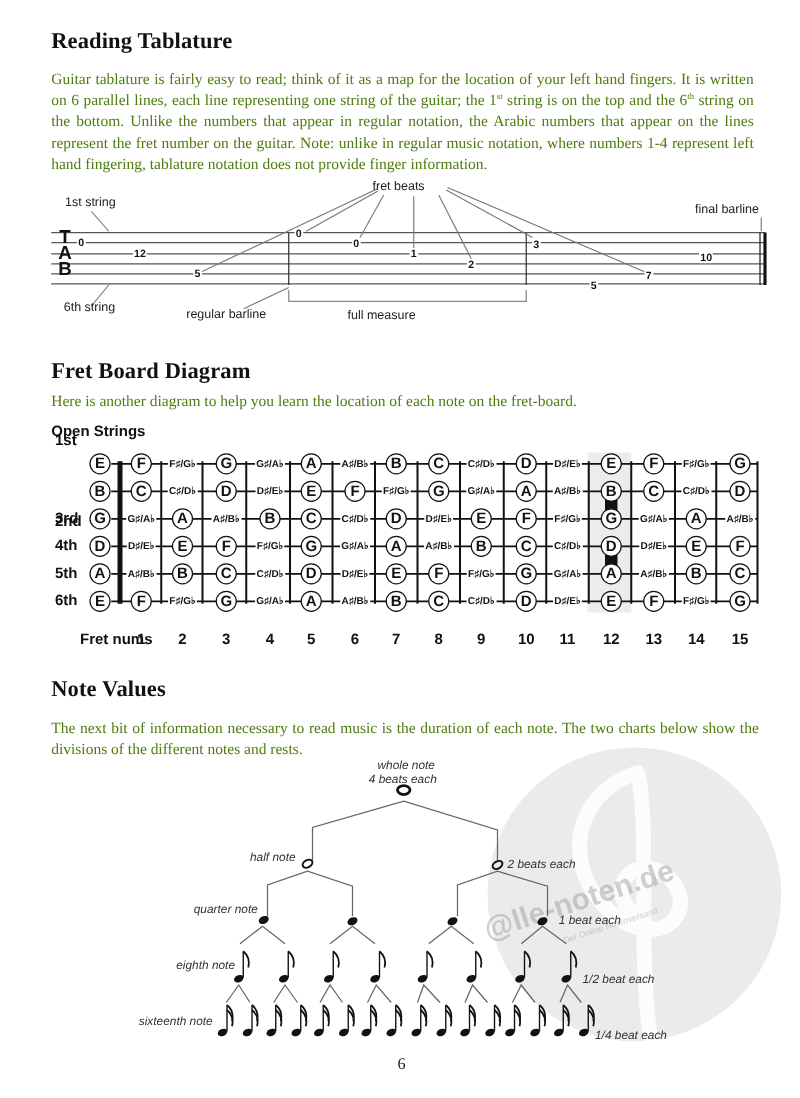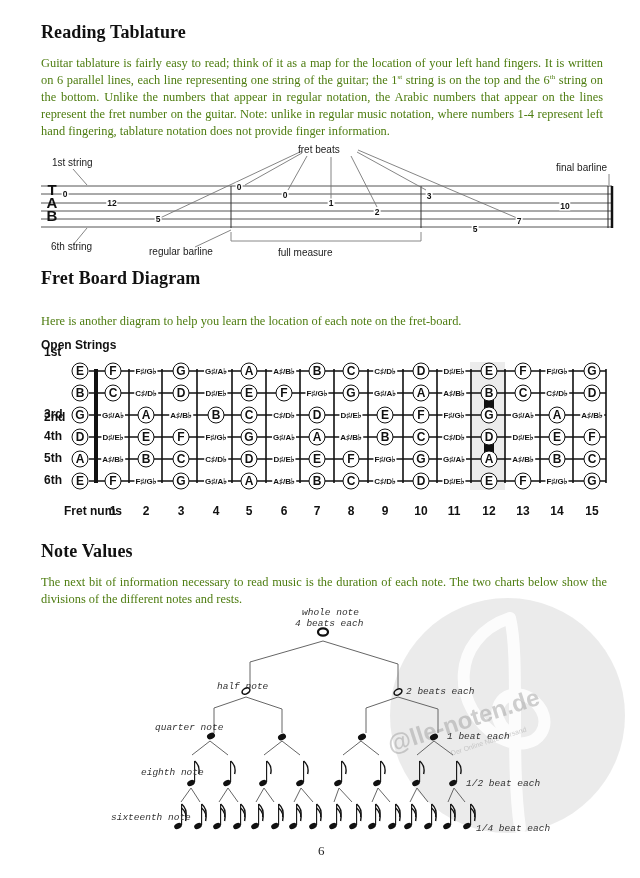--- a/index.html
+++ b/index.html
@@ -8,21 +8,21 @@
   h1.section { position: absolute; margin: 0; font-family: "Liberation Serif", serif; font-weight: bold; font-size: 18px; color: #111; letter-spacing: 0.1px; }
   p.body { position: absolute; margin: 0; font-family: "Liberation Serif", serif; font-size: 12.4px; line-height: 17px; text-align: justify; color: #4d7c0f; }
   p.body sup { font-size: 7px; line-height: 0; }
   .sans { font-family: "Liberation Sans", sans-serif; }
   .tab-label { position: absolute; font-family: "Liberation Sans", sans-serif; font-size: 10px; color: #222; white-space: nowrap; }
   .fret-num-tab { position: absolute; font-family: "Liberation Sans", sans-serif; font-size: 8.5px; font-weight: bold; background: #fff; padding: 0 1px; line-height: 9px; transform: translate(-50%, -50%); }
   .fb-label { position: absolute; font-family: "Liberation Sans", sans-serif; font-weight: bold; font-size: 12px; color: #111; }
   .note-circle { position: absolute; width: 17px; height: 17px; border: 1.4px solid #111; border-radius: 50%; background: #fff; box-sizing: border-box; transform: translate(-50%, -50%); font-family: "Liberation Sans", sans-serif; font-size: 12px; font-weight: bold; line-height: 14px; text-align: center; color: #111; }
   .sharp { position: absolute; transform: translate(-50%, -50%); font-family: "Liberation Sans", sans-serif; font-size: 8px; font-weight: bold; background: #fff; line-height: 9px; padding: 0 1px; white-space: nowrap; color: #111; }
   .fret-col-num { position: absolute; transform: translateX(-50%); font-family: "Liberation Sans", sans-serif; font-weight: bold; font-size: 12px; color: #111; }
-  .nv-label { position: absolute; font-family: Liberation Mono, monospace; font-style: italic; font-size: 9.5px; color: #333; white-space: nowrap; }
+  .nv-label { position: absolute; font-family: Liberation Sans, sans-serif; font-style: italic; font-size: 9.5px; color: #333; white-space: nowrap; }
   .page-num { position: absolute; font-family: "Liberation Serif", serif; font-size: 13px; color: #222; }
   .watermark { position: absolute; font-family: "Liberation Sans", sans-serif; font-weight: bold; color: rgba(150,150,150,0.45); white-space: nowrap; }
 </style>
 </head>
 <body>
 
 <h1 class="section" style="left:41px; top:22px;">Reading Tablature</h1>
 
 <p class="body" style="left:41px; top:55px; width:562px;">
   <span>Guitar tablature is fairly easy to read; think of it as a map for the location of your left hand fingers. It is written on 6 parallel lines, each line representing one string of the guitar; the 1</span><sup>st</sup><span> string is on the top and the 6</span><sup>th</sup><span> string on the bottom. Unlike the numbers that appear in regular notation, the Arabic numbers that appear on the lines represent the fret number on the guitar. Note: unlike in regular music notation, where numbers 1-4 represent left hand fingering, tablature notation does not provide finger information.</span>
@@ -80,21 +80,21 @@
   <span class="fret-num-tab" style="left:239px; top:187px;">0</span>
   <span class="fret-num-tab" style="left:285px; top:195px;">0</span>
   <span class="fret-num-tab" style="left:331px; top:203px;">1</span>
   <span class="fret-num-tab" style="left:377px; top:212px;">2</span>
   <span class="fret-num-tab" style="left:429px; top:196px;">3</span>
   <span class="fret-num-tab" style="left:475px; top:229px;">5</span>
   <span class="fret-num-tab" style="left:519px; top:221px;">7</span>
   <span class="fret-num-tab" style="left:565px; top:206px;">10</span>
 </div>
 
-<h1 class="section" style="left:41px; top:268px;">Fret Board Diagram</h1>
+<h1 class="section" style="left:41px; top:286px;">Fret Board Diagram</h1>
 <p class="body" style="left:41px; top:313px; width:580px; text-align:left;">Here is another diagram to help you learn the location of each note on the fret-board.</p>
 
 <span class="fb-label" style="left:41px; top:338px;">Open Strings</span>
 
 <div class="abs" style="left:0; top:0; width:640px; height:530px;">
 
   <div class="abs" style="left:470px; top:362px; width:35px; height:128px; background:#ececec;"></div>
 
   <svg width="640" height="530" style="position:absolute; left:0; top:0;">
     <g stroke="#111" stroke-width="1.4">
@@ -405,21 +405,21 @@
         <path d="M450.6 808 q 6 5 4 13" fill="none" stroke="#111" stroke-width="1.4"></path>
         <ellipse cx="467" cy="826" rx="4" ry="2.8" transform="rotate(-25 467 826)" fill="#111"></ellipse>
         <line x1="470.6" y1="825" x2="470.6" y2="804" stroke="#111" stroke-width="1.1"></line>
         <path d="M470.6 804 q 6 5 4 13" fill="none" stroke="#111" stroke-width="1.4"></path>
         <path d="M470.6 808 q 6 5 4 13" fill="none" stroke="#111" stroke-width="1.4"></path>
       </g>
   </svg>
 
   <span class="nv-label" style="left:302px; top:607px;">whole note</span>
   <span class="nv-label" style="left:295px; top:618px;">4 beats each</span>
-  <span class="nv-label" style="left:200px; top:681px;margin-left:17px;">half note</span>
+  <span class="nv-label" style="left:200px; top:681px;">half note</span>
   <span class="nv-label" style="left:406px; top:686px;">2 beats each</span>
   <span class="nv-label" style="left:155px; top:722px;">quarter note</span>
   <span class="nv-label" style="left:447px; top:731px;">1 beat each</span>
   <span class="nv-label" style="left:141px; top:767px;">eighth note</span>
   <span class="nv-label" style="left:466px; top:778px;">1/2 beat each</span>
   <span class="nv-label" style="left:111px; top:812px;">sixteenth note</span>
   <span class="nv-label" style="left:476px; top:823px;">1/4 beat each</span>
 </div>
 
 <span class="page-num" style="left:318px; top:843px;">6</span>

